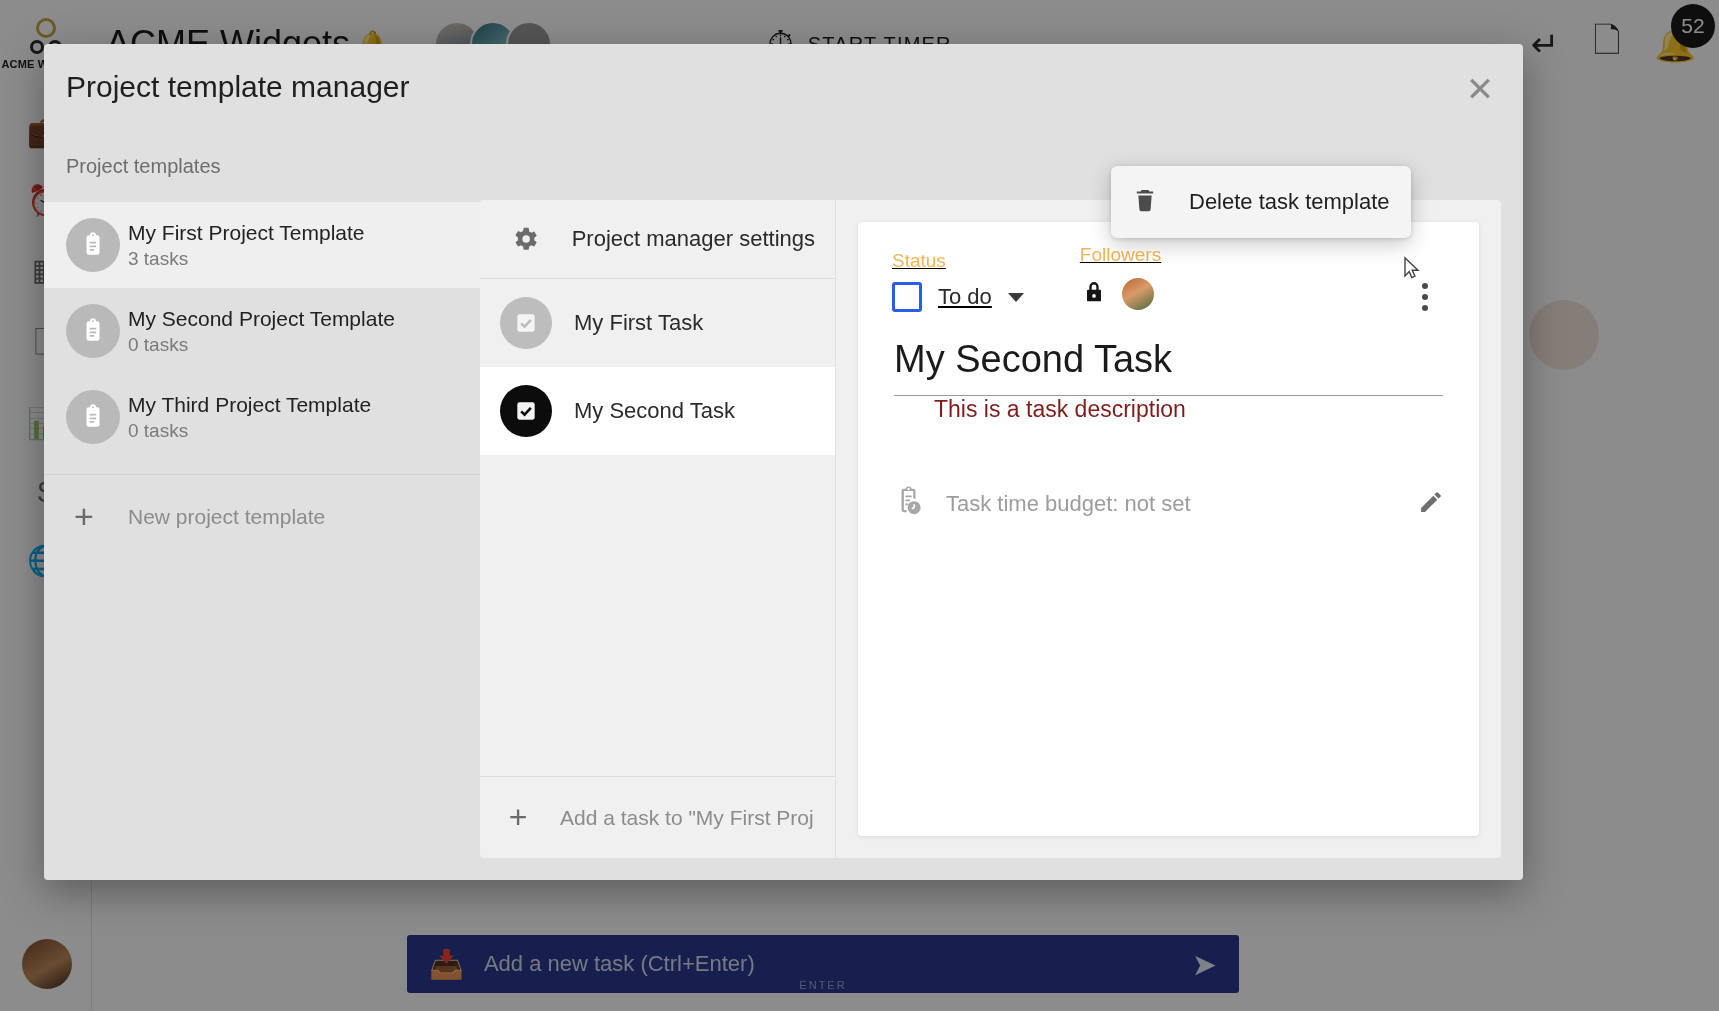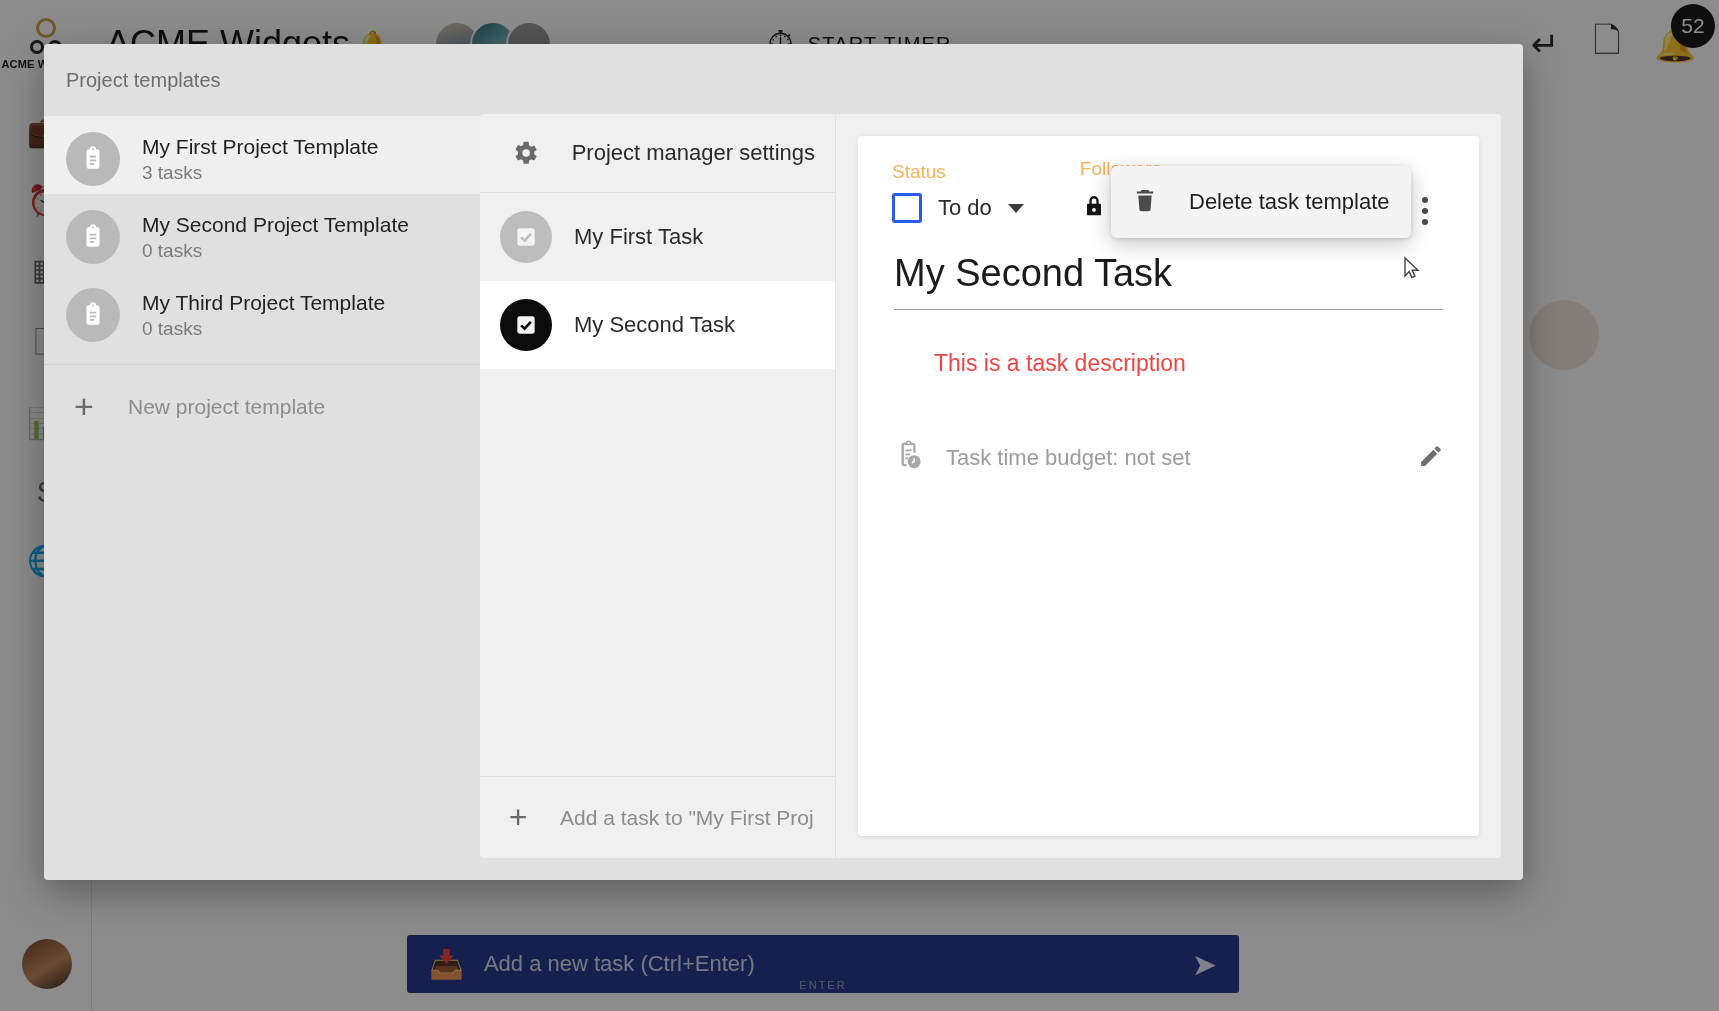--- a/index.html
+++ b/index.html
@@ -114,21 +114,21 @@
   .modal-body { flex: 1; display: flex; min-height: 0; }
 
   
   .tpl-col { width: 436px; flex: none; display: flex; flex-direction: column; }
   .tpl-col-head {
     height: 72px; display: flex; align-items: center; padding-left: 22px;
     font-size: 20px; color: #6d6d6d;
   }
   .tpl-list { flex: 1; }
   .tpl-item {
-    display: flex; align-items: center; gap: 22px; padding: 16px 18px 8px 22px;
+    display: flex; align-items: center; gap: 8px; padding: 16px 18px 16px 22px;
     cursor: pointer; min-height: 76px;
   }
   .tpl-item.selected { background: #efefef; }
   .tpl-icon {
     width: 54px; height: 54px; border-radius: 50%; background: #b9b9b9;
     display: flex; align-items: center; justify-content: center; flex: none;
   }
   .tpl-icon svg { width: 26px; height: 26px; fill: #fff; }
   .tpl-texts { display: flex; flex-direction: column; gap: 3px; min-width: 0; }
   .tpl-name { font-size: 21px; color: #222; white-space: nowrap; }
@@ -178,21 +178,21 @@
   }
   .task-add-plus { font-size: 32px; color: #6a6a6a; width: 36px; text-align: center; font-weight: 300; }
   .task-add-label { font-size: 21px; color: #8c8c8c; white-space: nowrap; }
 
   
   .detail-wrap { flex: 1; padding: 22px; min-width: 0; }
   .detail-card {
     background: #fff; border-radius: 4px; height: 100%;
     box-shadow: 0 1px 4px rgba(0,0,0,.10); position: relative; padding: 22px 34px;
   }
-  .detail-meta { display: flex; align-items: center; gap: 56px; position: relative; }
+  .detail-meta { display: flex; align-items: flex-end; gap: 56px; position: relative; text-decoration: underline; }
   .meta-block { display: flex; flex-direction: column; gap: 10px; }
   .meta-label { font-size: 19px; color: #f3b45a; }
   .status-row { display: flex; align-items: center; gap: 16px; cursor: pointer; }
   .status-box { width: 30px; height: 30px; border: 3px solid #2b5be8; border-radius: 3px; }
   .status-text { font-size: 22px; color: #2b2b2b; }
   .caret { width: 0; height: 0; border-left: 8px solid transparent; border-right: 8px solid transparent; border-top: 9px solid #3a3a3a; }
   .followers-row { display: flex; align-items: center; gap: 12px; }
   .lock-ic svg { width: 28px; height: 32px; fill: #151515; }
   .follower-av {
     width: 36px; height: 36px; border-radius: 50%; border: 2px solid #fff;
@@ -203,21 +203,21 @@
     display: flex; flex-direction: column; align-items: center; justify-content: center; gap: 5px;
     cursor: pointer;
   }
   .kebab i { width: 6px; height: 6px; border-radius: 50%; background: #4a4a4a; display: block; }
 
   .detail-title-wrap { margin-top: 26px; padding: 0 2px; }
   .detail-title {
     font-size: 38px; color: #1b1b1b; padding-bottom: 14px;
     border-bottom: 1px solid #9a9a9a; outline: none;
   }
-  .detail-desc { margin-top: 40px; margin-left: 42px; font-size: 23px; color: #ef4444; }
+  .detail-desc { margin-left: 42px; font-size: 23px; color: #7f1d1d; }
   .budget-row {
     margin-top: 62px; display: flex; align-items: center; gap: 20px; position: relative;
   }
   .budget-ic svg { width: 34px; height: 34px; fill: #a8a8a8; }
   .budget-text { font-size: 22px; color: #9d9d9d; flex: 1; }
   .budget-edit { cursor: pointer; }
   .budget-edit svg { width: 28px; height: 28px; fill: #6f6f6f; }
 
   
   #delete-menu {
@@ -286,20 +286,24 @@
     <div class="composer-text">Add a new task (Ctrl+Enter)</div>
     <div class="composer-send">➤</div>
     <div class="composer-sub">ENTER</div>
   </div>
 </div>
 
 <div id="scrim"></div>
 
 <div id="modal">
 
+  <div class="modal-header">
+    <div class="modal-title">Project template manager</div>
+    <div class="modal-close">✕</div>
+  </div>
 
   <div class="modal-body">
 
     <div class="tpl-col">
       <div class="tpl-col-head">Project templates</div>
       <div class="tpl-list">
 
         <div class="tpl-item selected">
           <div class="tpl-icon">
             <svg viewBox="0 0 24 24">

